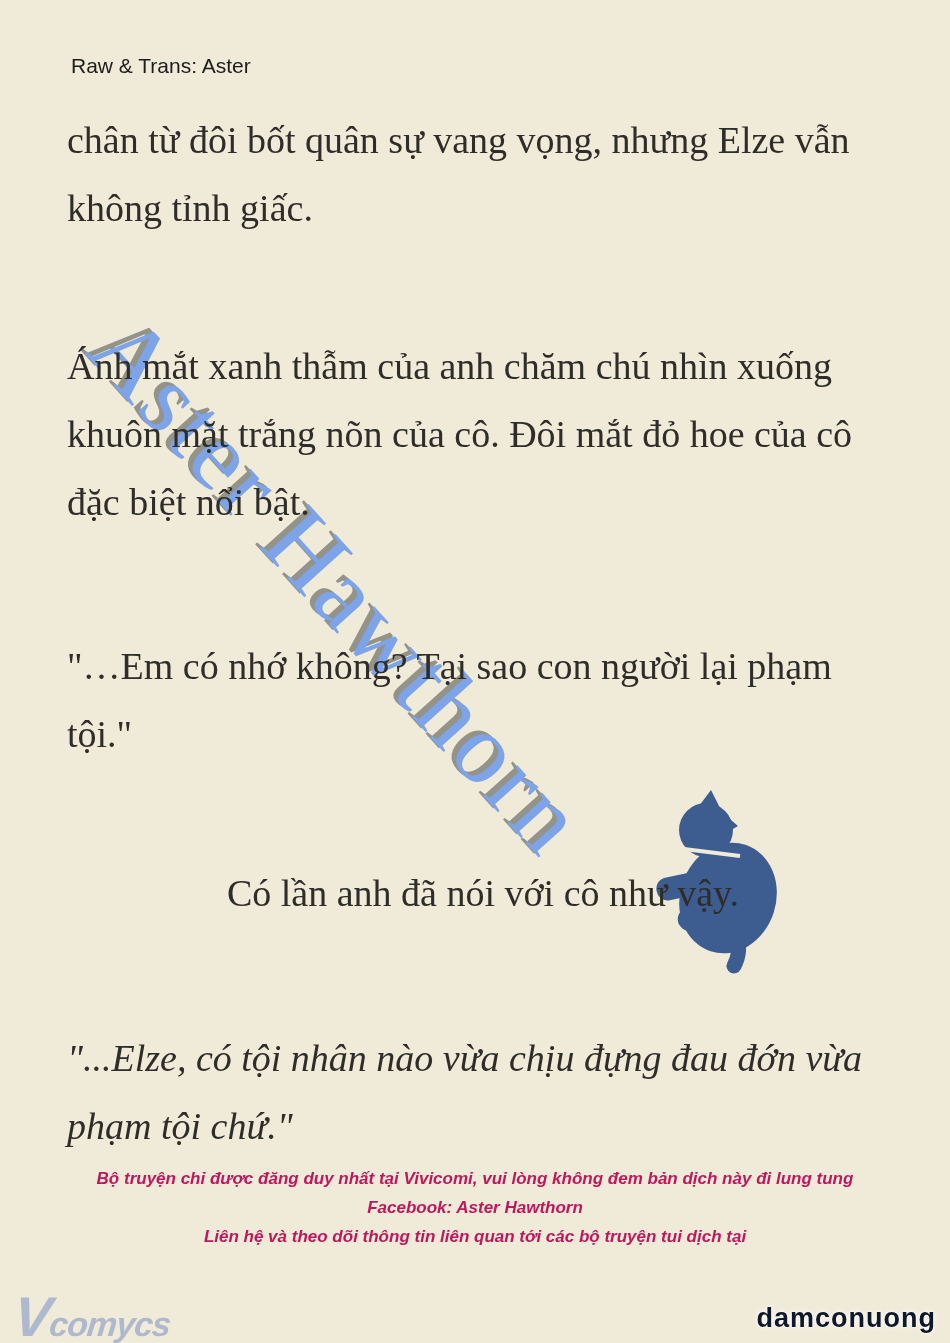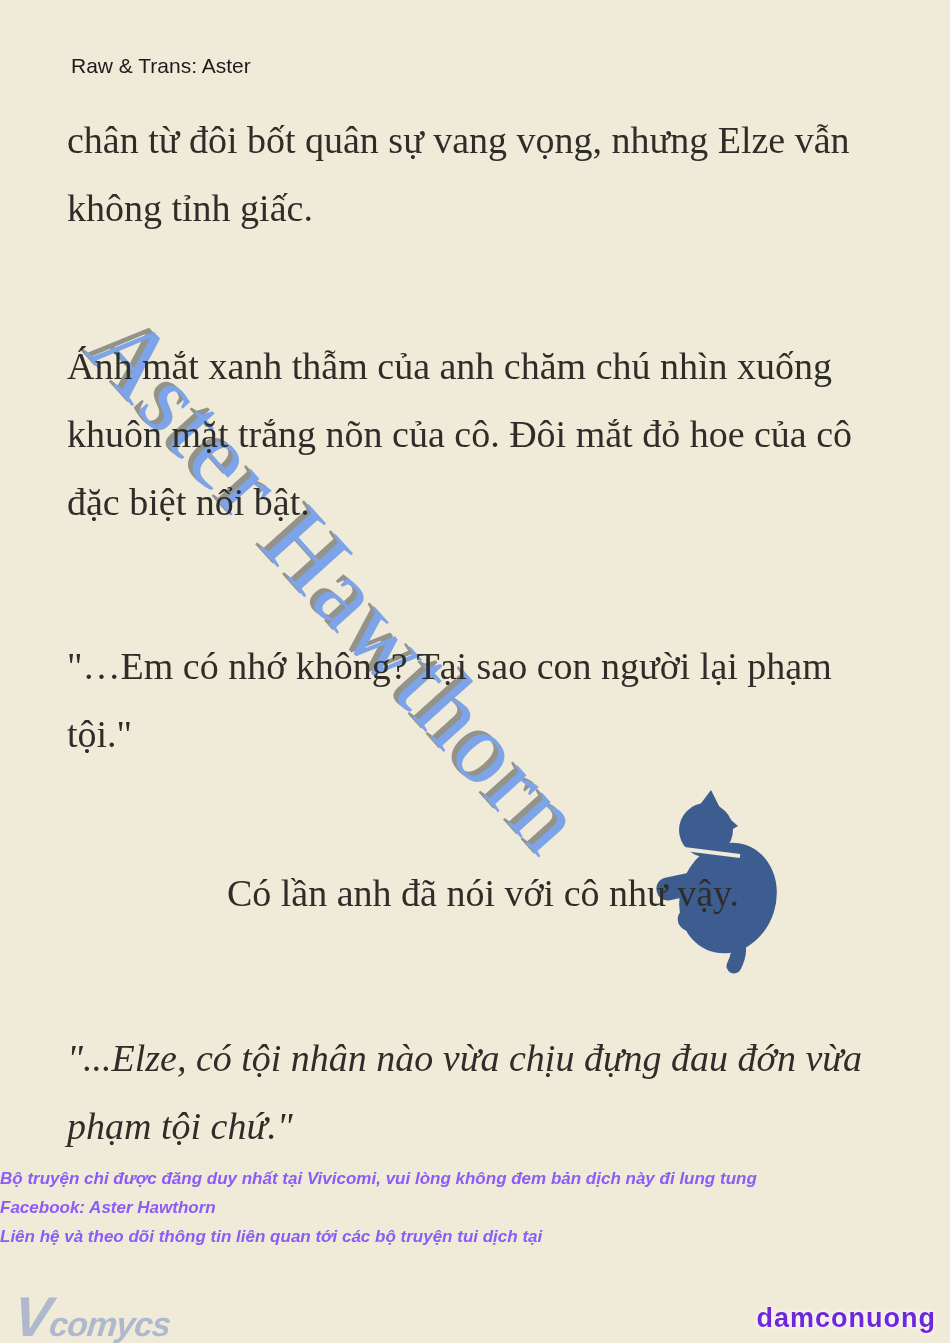--- a/index.html
+++ b/index.html
@@ -65,27 +65,27 @@
   .p2 { top: 332px; }
   .p3 { top: 632px; }
   .p4 { top: 859px; text-align: center; }
   .p5 { top: 1024px; font-style: italic; }
 
   .footer {
     position: absolute;
     left: 0;
     top: 1164px;
     width: 950px;
-    text-align: left;
+    text-align: center;
     font-family: "Liberation Sans", sans-serif;
     font-weight: bold;
     font-style: italic;
     font-size: 17px;
     line-height: 29px;
-    color: #8b5cf6;
+    color: #be185d;
     z-index: 3;
   }
 
   .vcomycs {
     position: absolute;
     left: 14px;
     top: 1284px;
     font-family: "Liberation Sans", sans-serif;
     font-style: italic;
     font-weight: bold;
@@ -98,21 +98,21 @@
   .vcomycs::first-letter { font-size: 56px; }
 
   .damconuong {
     position: absolute;
     right: 14px;
     top: 1303px;
     font-family: "Liberation Sans", sans-serif;
     font-weight: bold;
     font-size: 27px;
     letter-spacing: 1px;
-    color: #6d28d9;
+    color: #0f172a;
     text-shadow: 0 0 6px rgba(255,255,255,0.95), 0 0 2px #ffffff, 0 0 1px #ffffff;
     z-index: 3;
   }
 </style>
 </head>
 <body>
 
 <div class="page">
 
   <div class="watermark">Aster Hawthorn</div>

